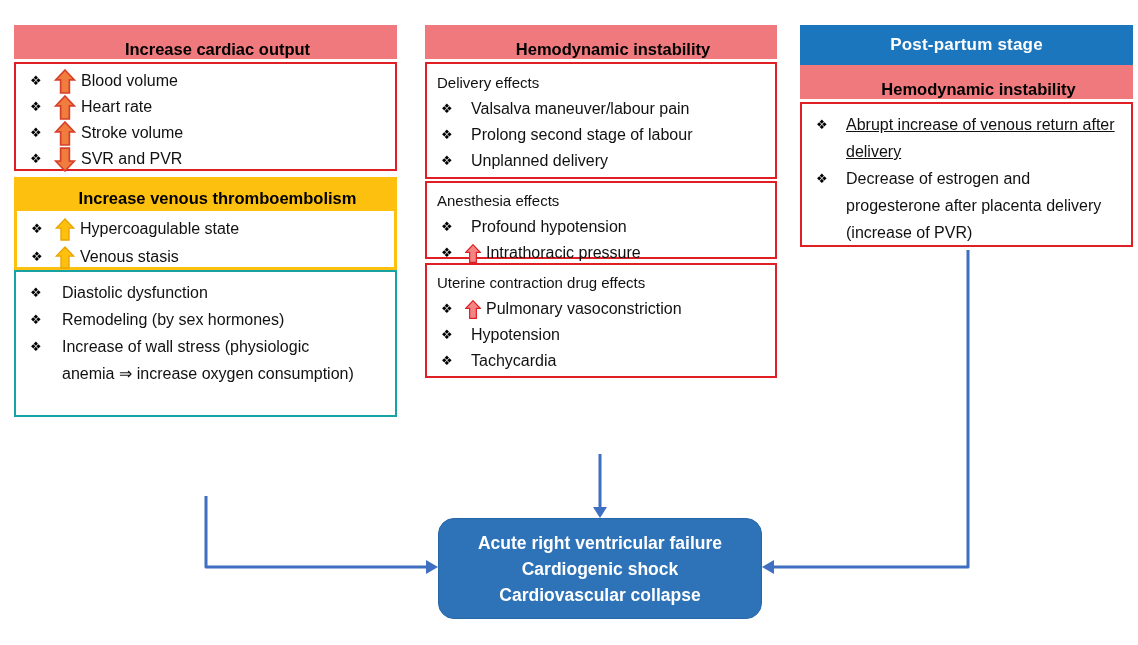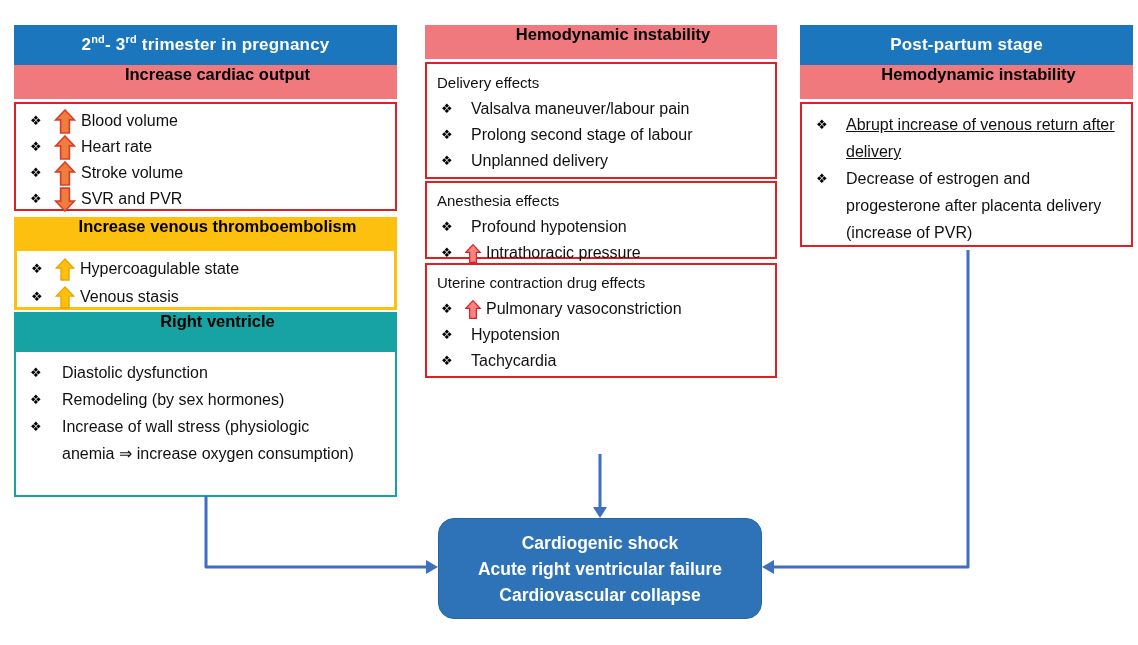--- a/index.html
+++ b/index.html
@@ -13,21 +13,21 @@
   .col3{left:800px;width:333px;}
 
   .hdr-blue{
     background:#1c76bd;color:#ffffff;font-weight:bold;font-size:17px;
     height:40px;display:flex;align-items:center;justify-content:center;
     letter-spacing:.2px;
   }
   .hdr-blue sup{font-size:11px;line-height:0;}
   .band{
     font-weight:bold;font-size:16.5px;color:#000;
-    display:flex;align-items:flex-start;justify-content:center;padding-left:24px;
+    display:flex;align-items:flex-end;justify-content:center;padding-left:24px;
   }
   .band-pink{background:#f0797d;height:34px;}
   .band-yellow{background:#fdc00f;height:31px;margin-top:6px;}
   .band-teal{background:#17a3a3;height:38px;margin-top:2px;}
 
   .box{background:#ffffff;box-sizing:border-box;padding:4px 6px 4px 8px;}
   .box-red{border:2.5px solid #e01f25;margin-top:3px;}
   .box-yellow{border:3px solid #fdc00f;}
   .box-teal{border:2.5px solid #17a3a3;}
 
@@ -54,23 +54,20 @@
     color:#ffffff;font-weight:bold;font-size:17.5px;line-height:26px;text-align:center;
   }
   .connectors{position:absolute;left:0;top:0;pointer-events:none;}
 </style>
 </head>
 <body>
 
 <div class="canvas">
 
   <div class="col col1">
-    <div class="hdr-blue">
-      <span><span>2</span><sup>nd</sup><span>- 3</span><sup>rd</sup><span> trimester in pregnancy</span></span>
-    </div>
     <div class="band band-pink">
       <span>Increase cardiac output</span>
     </div>
 
     <div class="box box-red" style="height:109px;">
       <div class="item">
         <span class="bullet">❖</span>
         <svg class="arr arr-orange" width="22" height="25" viewBox="0 0 20 24">
             <path d="M10 1 L19 10.5 H14.2 V23 H5.8 V10.5 H1 Z"></path>
           </svg>
@@ -112,23 +109,20 @@
       </div>
       <div class="item" style="min-height:28px;">
         <span class="bullet">❖</span>
         <svg class="arr arr-yellow" width="20" height="23" viewBox="0 0 20 24">
             <path d="M10 1 L19 10.5 H14.2 V23 H5.8 V10.5 H1 Z"></path>
           </svg>
         <span class="itext">Venous stasis</span>
       </div>
     </div>
 
-    <div class="band band-teal">
-      <span>Right ventricle</span>
-    </div>
     <div class="box box-teal" style="height:147px;padding-top:7px;">
       <div class="item wrap">
         <span class="bullet">❖</span>
         <span class="itext" style="padding-left:8px;">Diastolic dysfunction</span>
       </div>
       <div class="item wrap">
         <span class="bullet">❖</span>
         <span class="itext" style="padding-left:8px;">Remodeling (by sex hormones)</span>
       </div>
       <div class="item wrap">
@@ -211,22 +205,22 @@
         <span class="itext" style="padding-left:6px;max-width:272px;text-decoration:underline;">Abrupt increase of venous return after delivery</span>
       </div>
       <div class="item wrap">
         <span class="bullet">❖</span>
         <span class="itext" style="padding-left:6px;max-width:272px;">Decrease of estrogen and progesterone after placenta delivery (increase of PVR)</span>
       </div>
     </div>
   </div>
 
   <div class="outcome">
+    <div>Acute right ventricular failure</div>
     <div>Cardiogenic shock</div>
-    <div>Acute right ventricular failure</div>
     <div>Cardiovascular collapse</div>
   </div>
 
   <svg class="connectors" width="1138" height="645" viewBox="0 0 1138 645">
     <g stroke="#3f6fc0" stroke-width="3" fill="none" stroke-linejoin="round">
       <path d="M206 496 L206 567 L426 567"></path>
       <path d="M600 454 L600 507"></path>
       <path d="M968 250 L968 567 L774 567"></path>
     </g>
     <g fill="#3f6fc0" stroke="none">

